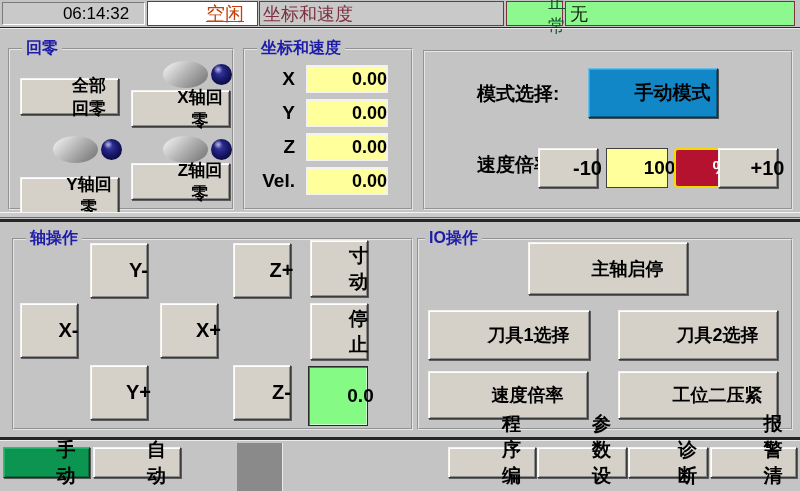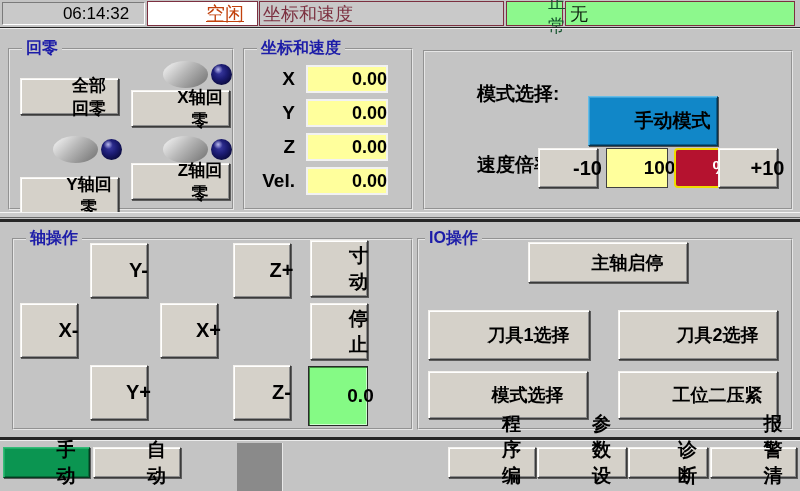--- a/index.html
+++ b/index.html
@@ -75,21 +75,21 @@
   .coord-value{left:306px;width:82px;height:28px;background:#FFFF9C;
     border:2px solid #F2F2F2;color:#000;font-weight:bold;font-size:18px;}
   .crow0{top:65px;} .crow1{top:99px;} .crow2{top:133px;} .crow3{top:167px;}
 
   
   #label-mode{left:432px;top:82px;width:152px;height:24px;font-size:19px;font-weight:bold;
     display:flex;align-items:center;}
   #btn-mode{left:588px;top:68px;width:130px;height:50px;font-size:19px;
     background:#1187C8;
     border-color:#66BCE6 #05344E #05344E #66BCE6;
-    box-shadow:inset 1px 1px 0 #3FA3D8, inset -1px -1px 0 #0A5C8C, 1px 1px 0 rgba(15,15,15,.65);margin-top:28px;}
+    box-shadow:inset 1px 1px 0 #3FA3D8, inset -1px -1px 0 #0A5C8C, 1px 1px 0 rgba(15,15,15,.65);}
   #label-override{left:432px;top:153px;width:152px;height:24px;font-size:19px;font-weight:bold;
     display:flex;align-items:center;}
   #btn-minus10{left:538px;top:148px;width:60px;height:40px;font-size:20px;}
   #val-override{left:606px;top:148px;width:62px;height:40px;background:#FFFF9C;
     border:1px solid #404040;color:#000;font-weight:bold;font-size:19px;}
   #percent-badge{left:674px;top:148px;width:39px;height:40px;background:#B5122F;
     border:2px solid #EEDC00;border-radius:4px;color:#FFFFFF;font-weight:bold;font-size:19px;}
   #btn-plus10{left:718px;top:148px;width:60px;height:40px;font-size:20px;}
 
   
@@ -101,21 +101,21 @@
   #btn-x-plus{left:160px;top:303px;}
   #btn-stop{left:310px;top:303px;width:58px;height:57px;font-size:19px;}
   #btn-y-plus{left:90px;top:365px;}
   #btn-z-minus{left:233px;top:365px;}
   #step-value{left:308px;top:366px;width:60px;height:60px;background:#85FA85;
     border:1px solid #2A2A2A;color:#000;font-weight:bold;font-size:19px;cursor:pointer;
     box-shadow:inset 1px 1px 0 #3C8C3C, inset -1px -1px 0 #CFFFCF;}
 
   
   .btn-io{font-size:18px;}
-  #btn-spindle{left:528px;top:242px;width:160px;height:41px;}
+  #btn-spindle{left:528px;top:242px;width:160px;height:53px;}
   #btn-tool1{left:428px;top:310px;width:162px;height:50px;}
   #btn-tool2{left:618px;top:310px;width:160px;height:50px;}
   #btn-station1{left:428px;top:371px;width:160px;height:48px;}
   #btn-station2{left:618px;top:371px;width:160px;height:48px;}
 
   
   .btn-nav{height:31px;font-size:19px;}
   #btn-manual{left:3px;top:447px;width:87px;background:#0B9551;
     border-color:#35BB78 #053A20 #053A20 #35BB78;
     box-shadow:inset 1px 1px 0 #1FAE66, inset -1px -1px 0 #076C3A, 1px 1px 0 rgba(15,15,15,.6);}
@@ -185,21 +185,21 @@
 <button id="btn-y-plus" class="abs btn btn-axis center">Y+</button>
 <button id="btn-z-minus" class="abs btn btn-axis center">Z-</button>
 <div id="step-value" class="abs center">0.0</div>
 
 <div id="gb-io" class="abs groupbox">
   <span class="gb-legend">IO操作</span>
 </div>
 <button id="btn-spindle" class="abs btn btn-io center">主轴启停</button>
 <button id="btn-tool1" class="abs btn btn-io center">刀具1选择</button>
 <button id="btn-tool2" class="abs btn btn-io center">刀具2选择</button>
-<button id="btn-station1" class="abs btn btn-io center">模式选择</button>
+<button id="btn-station1" class="abs btn btn-io center">速度倍率</button>
 <button id="btn-station2" class="abs btn btn-io center">工位二压紧</button>
 
 <div id="nav-sep" class="abs hr-dark"></div>
 <button id="btn-manual" class="abs btn btn-nav center">手动</button>
 <button id="btn-auto" class="abs btn btn-nav center">自动</button>
 <div id="nav-vline" class="abs"></div>
 <button id="btn-program" class="abs btn btn-nav center">程序编辑</button>
 <button id="btn-params" class="abs btn btn-nav center">参数设置</button>
 <button id="btn-diag" class="abs btn btn-nav center">诊断</button>
 <button id="btn-alarm-clear" class="abs btn btn-nav center">报警清除</button>

